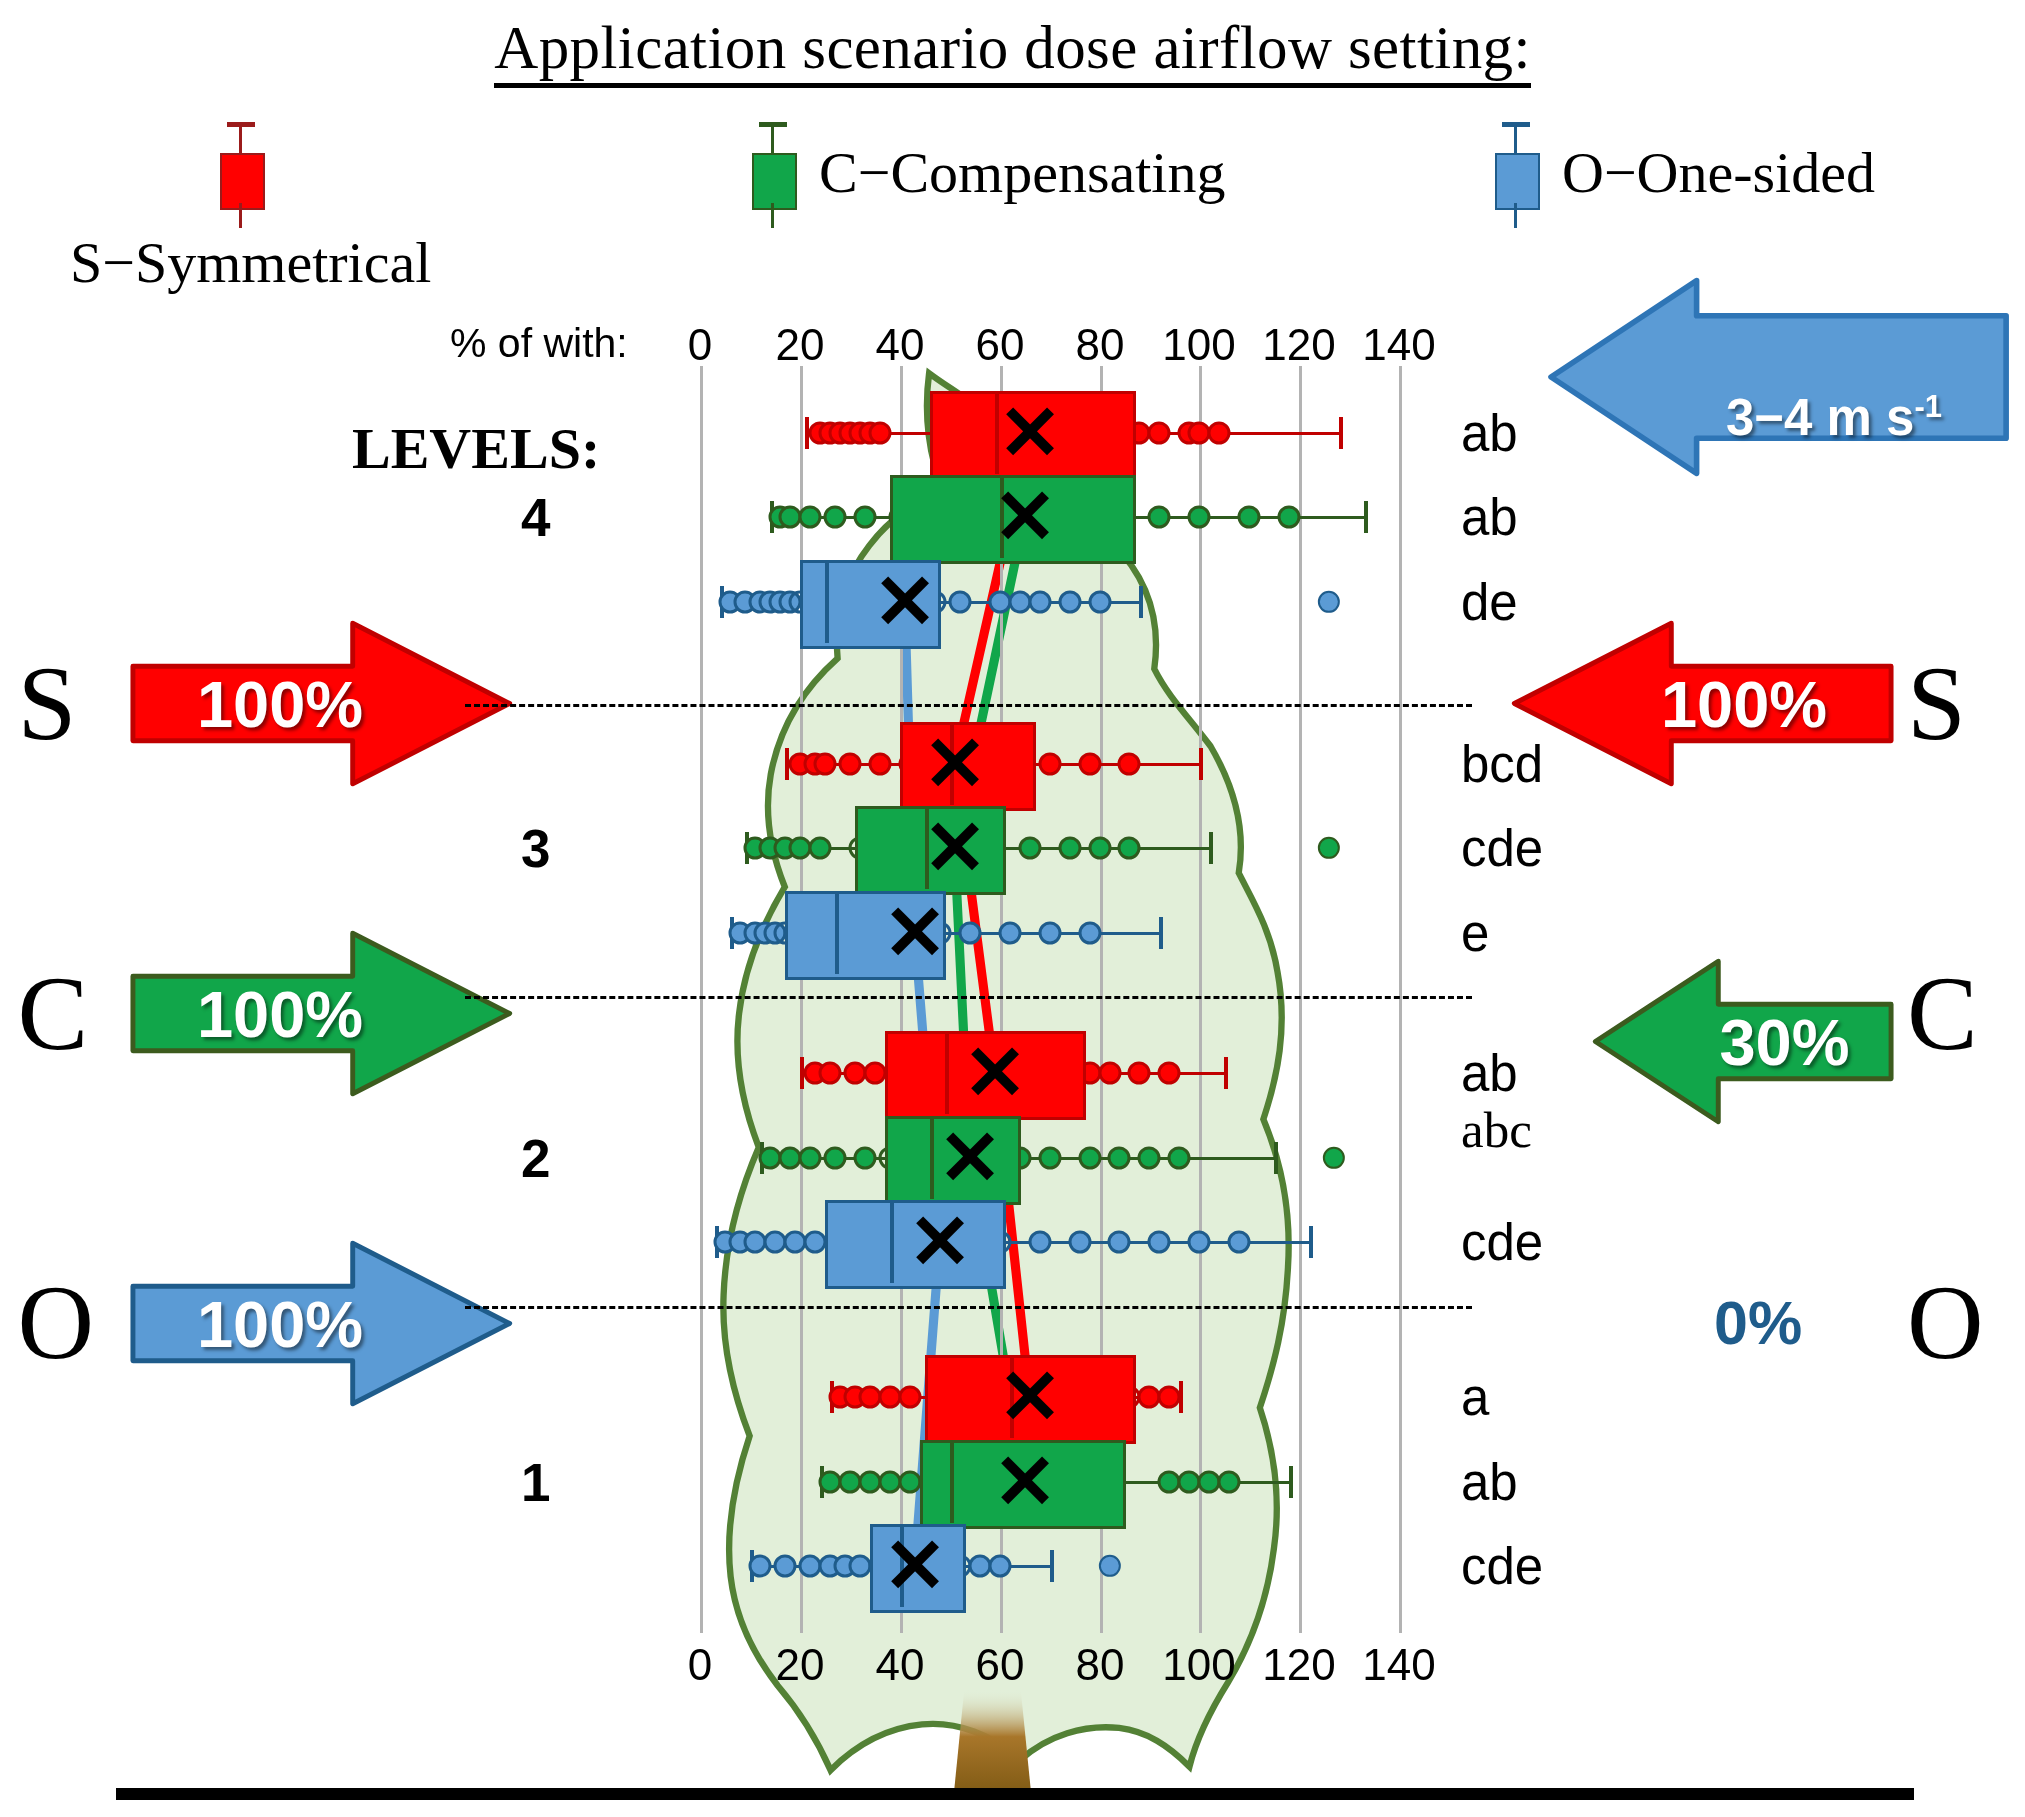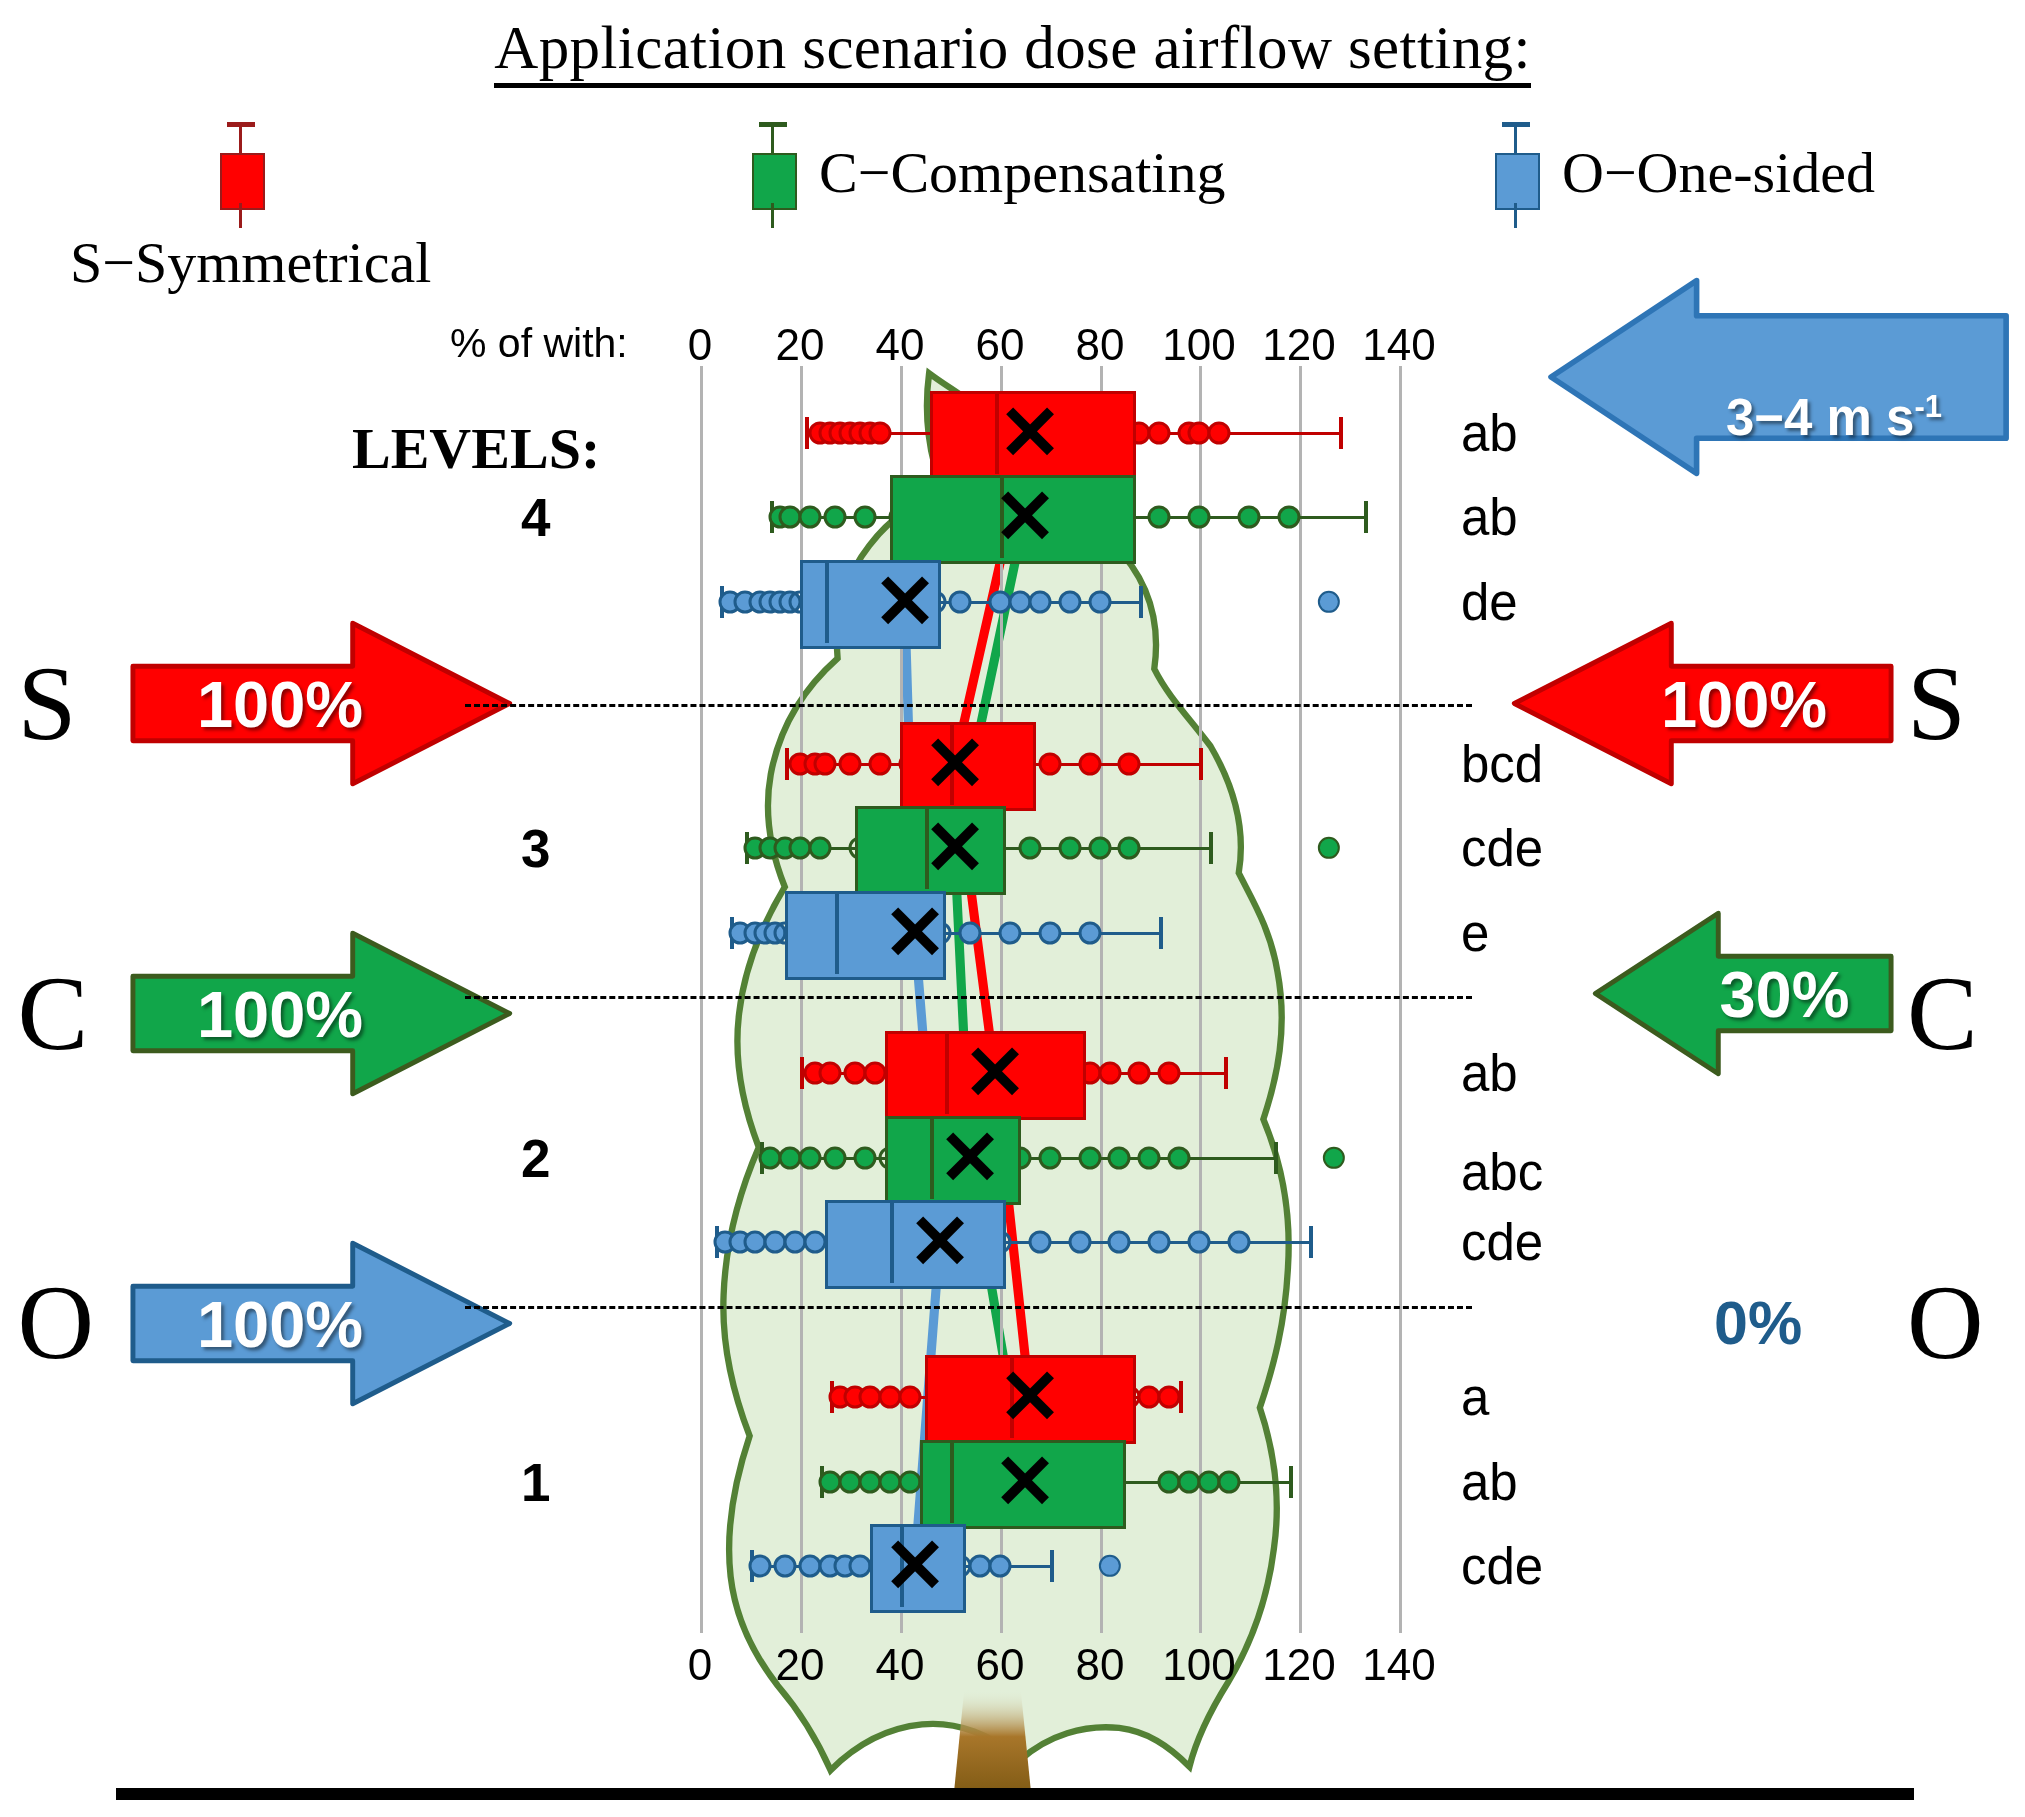--- a/index.html
+++ b/index.html
@@ -506,21 +506,21 @@
   </div>
 <div class="abs" id="side-right" style="left:1478px;top:0;width:547px;height:1817px;">
     <div class="sideletter serif" style="left: 429px; top: 704px;">S</div>
     <div class="arrowwrap" style="left: 32px; top: 619px; width: 384px; height: 169px;">
       <svg width="384" height="169" viewBox="0 0 545 240" style="position:absolute;left:0;top:0;">
        <path d="M541,67.2 L228.9,67.2 L228.9,6 L6,120 L228.9,234 L228.9,172.8 L541,172.8 Z" fill="#FF0000" stroke="#C00000" stroke-width="7" stroke-linejoin="round"></path>
      </svg>
       <div class="arrowtxt sans" style="top: 48px; font-size: 65px; left: 42px;">100%</div>
     </div>
     <div class="sideletter serif" style="left: 429px; top: 1014px;">C</div>
-    <div class="arrowwrap" style="left: 113px; top: 909px; width: 303px; height: 169px;">
+    <div class="arrowwrap" style="left: 113px; top: 957px; width: 303px; height: 169px;">
       <svg width="303" height="169" viewBox="0 0 430 240" style="position:absolute;left:0;top:0;">
        <path d="M426,67.2 L180.6,67.2 L180.6,6 L6,120 L180.6,234 L180.6,172.8 L426,172.8 Z" fill="#11A64A" stroke="#3C5B1E" stroke-width="7" stroke-linejoin="round"></path>
      </svg>
       <div class="arrowtxt sans" style="top: 48px; font-size: 65px; left: 42px;">30%</div>
     </div>
     <div class="sideletter serif" style="left: 429px; top: 1323px;">O</div>
     <div class="zerolabel sans" style="left: 236px; top: 1323px;">0%</div>
   </div>
 
 <div class="abs" style="left:1545px;top:275px;width:465px;height:204px;">
@@ -537,21 +537,21 @@
 <div class="levelnum sans" style="top: 517px;">4</div>
 <div class="sigletter sans" style="top: 433px;">ab</div>
 <div class="sigletter sans" style="top: 517px;">ab</div>
 <div class="sigletter sans" style="top: 602px;">de</div>
 <div class="levelnum sans" style="top: 848px;">3</div>
 <div class="sigletter sans" style="top: 764px;">bcd</div>
 <div class="sigletter sans" style="top: 848px;">cde</div>
 <div class="sigletter sans" style="top: 933px;">e</div>
 <div class="levelnum sans" style="top: 1158px;">2</div>
 <div class="sigletter sans" style="top: 1073px;">ab</div>
-<div class="sigletter sans" style="top: 1172px;">abc</div>
+<div class="sigletter sans" style="top: 1130px; font-family: Liberation Serif, serif;">abc</div>
 <div class="sigletter sans" style="top: 1242px;">cde</div>
 <div class="levelnum sans" style="top: 1482px;">1</div>
 <div class="sigletter sans" style="top: 1397px;">a</div>
 <div class="sigletter sans" style="top: 1482px;">ab</div>
 <div class="sigletter sans" style="top: 1566px;">cde</div>
 <div class="dashsep" style="left: 465px; top: 704px; width: 1007px;"></div>
 <div class="dashsep" style="left: 465px; top: 996px; width: 1007px;"></div>
 <div class="dashsep" style="left: 465px; top: 1306px; width: 1007px;"></div>
 
 

